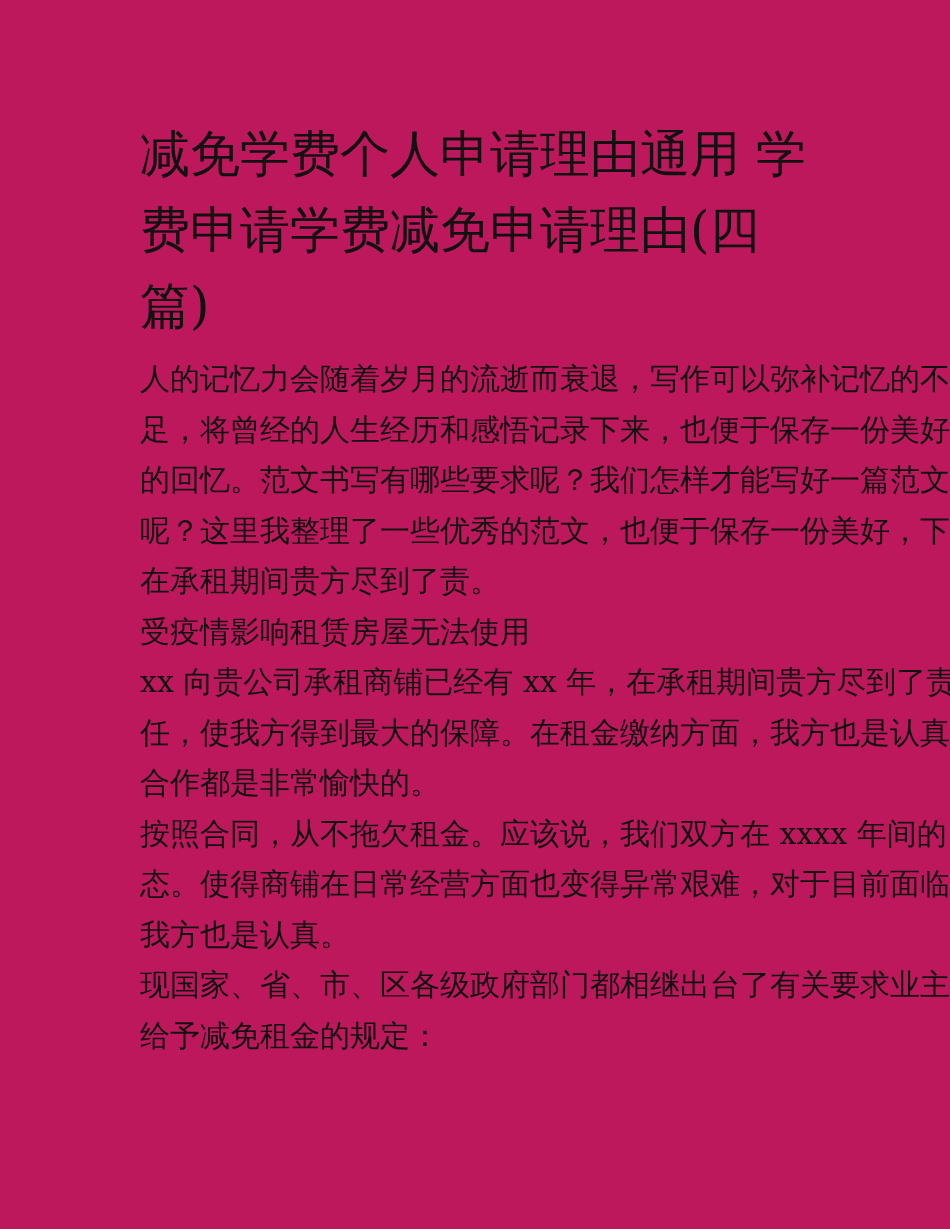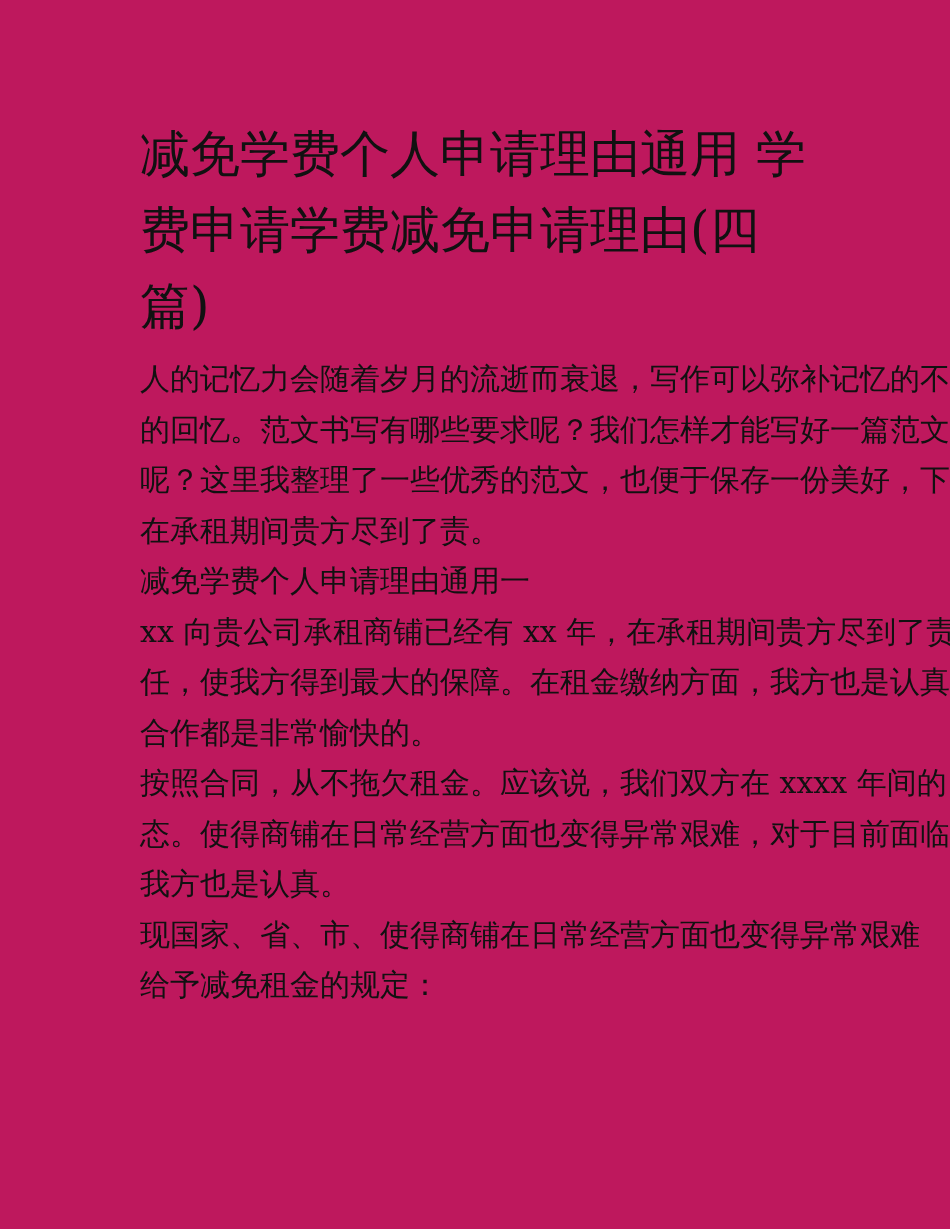--- a/index.html
+++ b/index.html
@@ -56,26 +56,27 @@
 
 <div class="page">
   <h1 class="title">
     <span class="tline">减免学费个人申请理由通用 学</span>
     <span class="tline">费申请学费减免申请理由(四</span>
     <span class="tline">篇)</span>
   </h1>
 
   <div class="body">
     <span class="line">人的记忆力会随着岁月的流逝而衰退，写作可以弥补记忆的不</span>
+    <span class="line">足，将曾经的人生经历和感悟记录下来，也便于保存一份美好</span>
     <span class="line">的回忆。范文书写有哪些要求呢？我们怎样才能写好一篇范文</span>
     <span class="line">呢？这里我整理了一些优秀的范文，也便于保存一份美好，下</span>
     <span class="line">在承租期间贵方尽到了责。</span>
-    <span class="line">减免学费个人申请理由通用一</span>
+    <span class="line">受疫情影响租赁房屋无法使用</span>
     <span class="line">xx 向贵公司承租商铺已经有 xx 年，在承租期间贵方尽到了责</span>
     <span class="line">任，使我方得到最大的保障。在租金缴纳方面，我方也是认真</span>
     <span class="line">合作都是非常愉快的。</span>
     <span class="line">按照合同，从不拖欠租金。应该说，我们双方在 xxxx 年间的</span>
     <span class="line">态。使得商铺在日常经营方面也变得异常艰难，对于目前面临</span>
     <span class="line">我方也是认真。</span>
-    <span class="line">现国家、省、市、使得商铺在日常经营方面也变得异常艰难</span>
+    <span class="line">现国家、省、市、区各级政府部门都相继出台了有关要求业主</span>
     <span class="line">给予减免租金的规定：</span>
   </div>
 </div>
 
 </body></html>

